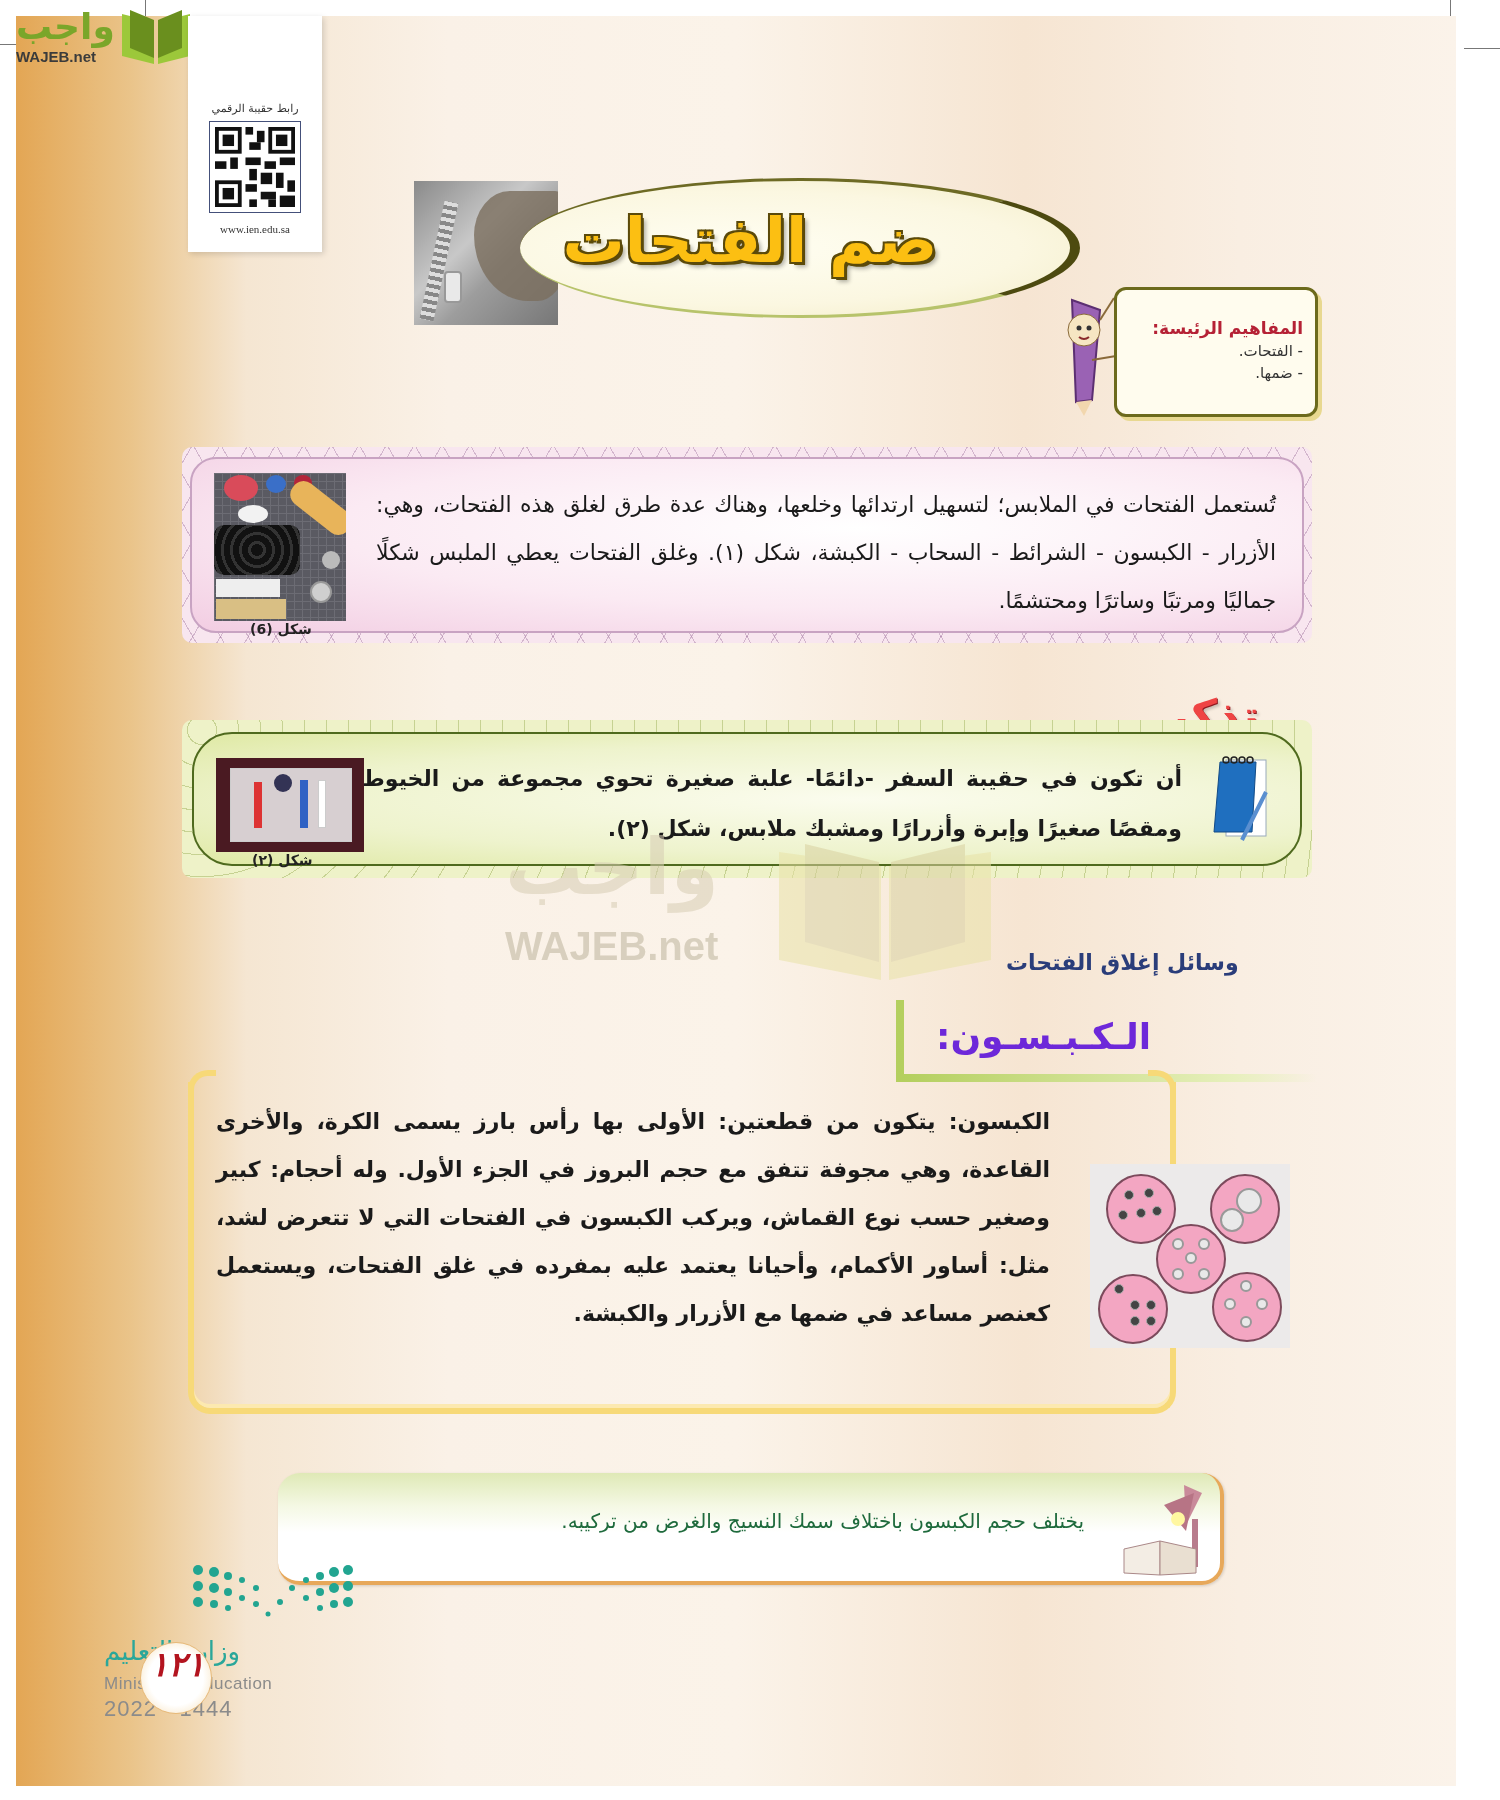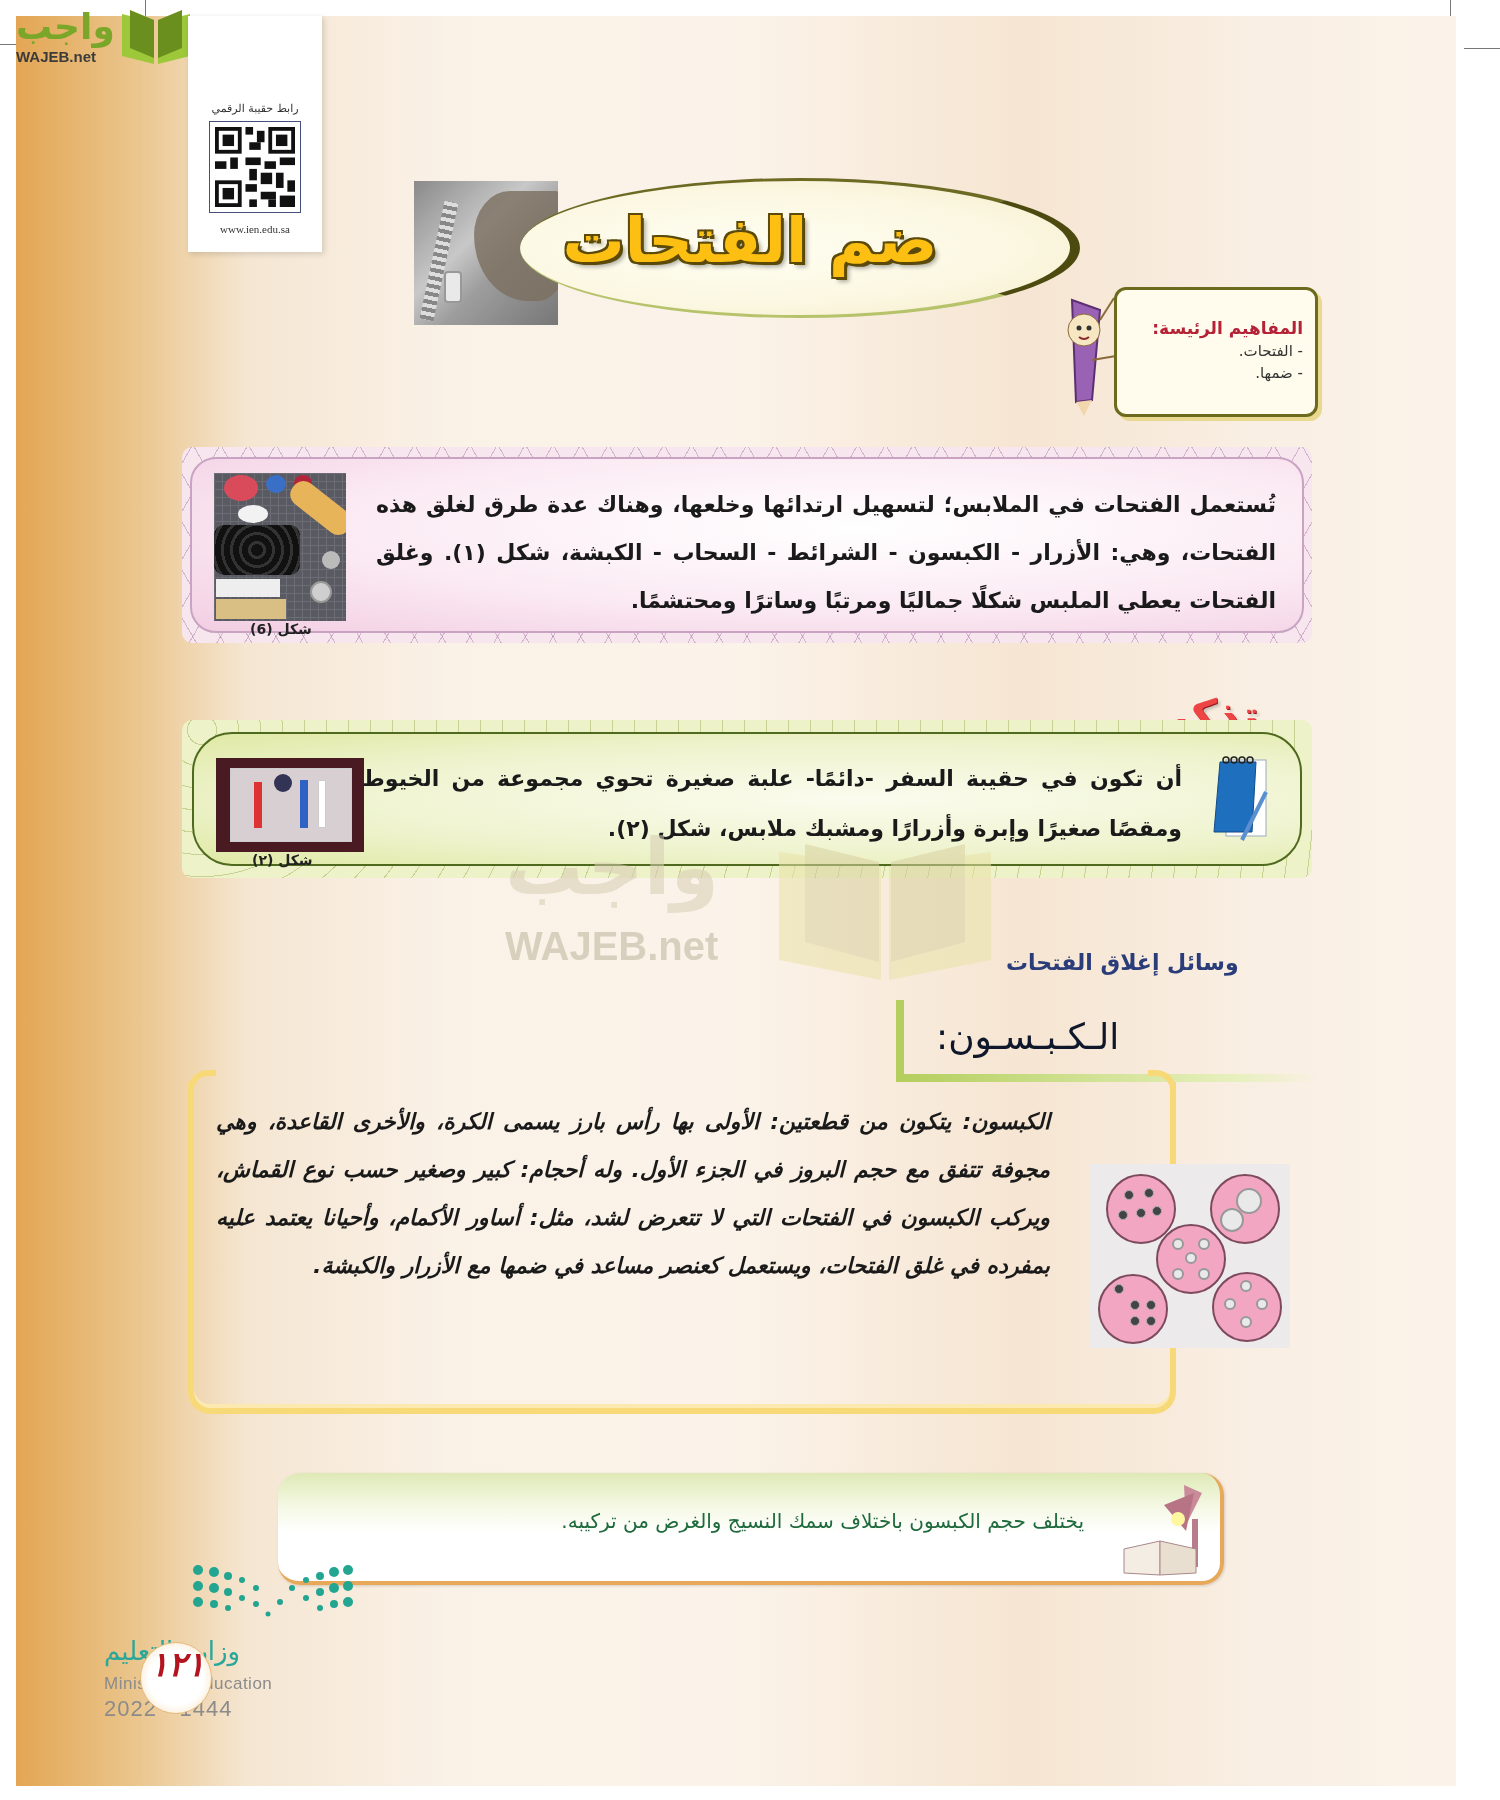--- a/index.html
+++ b/index.html
@@ -67,21 +67,21 @@
                   repeating-linear-gradient(-60deg, transparent 0 12px, rgba(140,90,140,.35) 12px 13px, transparent 13px 24px), #f8e6ef;
       border-radius: 10px;
     }
     .box-pink-inner {
       position: absolute; left: 8px; top: 10px; right: 8px; bottom: 10px;
       background: radial-gradient(ellipse at 60% 40%, #ffffff 0%, #fbeaf3 55%, #f2cde2 100%);
       border: 2px solid #c8a3c2; border-radius: 26px;
     }
     .para-pink {
       position: absolute; right: 26px; top: 22px; width: 900px; direction: rtl; text-align: justify;
-      font-size: 22px; font-weight: bold; line-height: 48px; color: #1a1a1a;
+      font-size: 22px; font-weight: normal; line-height: 48px; color: #1a1a1a;
     }
     .fig1 {
       position: absolute; left: 22px; top: 14px; width: 132px; height: 148px;
       background: #5a5a62;
       background-image: linear-gradient(#6c6c74 1px, transparent 1px), linear-gradient(90deg, #6c6c74 1px, transparent 1px);
       background-size: 8px 8px; overflow: hidden;
     }
     .fig-caption { position: absolute; font-size: 14px; font-weight: bold; color: #222; direction: rtl; }
 
     
@@ -116,29 +116,28 @@
     .watermark .wm-en { position: absolute; left: 0; top: 82px; font-size: 40px; font-weight: bold; color: #bdb49c; font-family: "Liberation Sans", sans-serif; }
     .watermark .wm-book { position: absolute; left: 270px; top: 0; width: 220px; height: 140px; }
 
     
     .kabsoon-bracket {
       position: absolute; left: 896px; top: 1000px; width: 420px; height: 82px;
       border-left: 8px solid #c3d87a; border-bottom: 8px solid #c3d87a; border-bottom-left-radius: 30px;
       border-image: linear-gradient(to right, #b4cf5e, #e7f0bd 80%, transparent) 1;
     }
     .kabsoon-title {
-      position: absolute; left: 936px; top: 1016px; direction: rtl; font-size: 36px; font-weight: normal; color: #0f172a; letter-spacing: 4px;
+      position: absolute; left: 936px; top: 1016px; direction: rtl; font-size: 36px; font-weight: bold; color: #6d28d9; letter-spacing: 4px;
     }
 
     
     .box-yellow {
       position: absolute; left: 188px; top: 1082px; width: 988px; height: 332px;
       border: 6px solid #f7d978; border-top: none; border-radius: 0 0 22px 22px;
       box-shadow: inset 0 -4px 0 #fce9b0;
-      font-style: italic;
     }
     .box-yellow::before, .box-yellow::after {
       content: ""; position: absolute; top: -12px; width: 22px; height: 30px; border: 6px solid #f7d978; border-bottom: none;
     }
     .box-yellow::before { left: -6px; border-right: none; border-radius: 20px 0 0 0; }
     .box-yellow::after { right: -6px; border-left: none; border-radius: 0 20px 0 0; }
     .para-yellow {
       position: absolute; left: 22px; top: 16px; width: 834px; direction: rtl; text-align: justify;
       font-size: 22px; font-weight: bold; line-height: 48px; color: #1a1a1a;
     }

